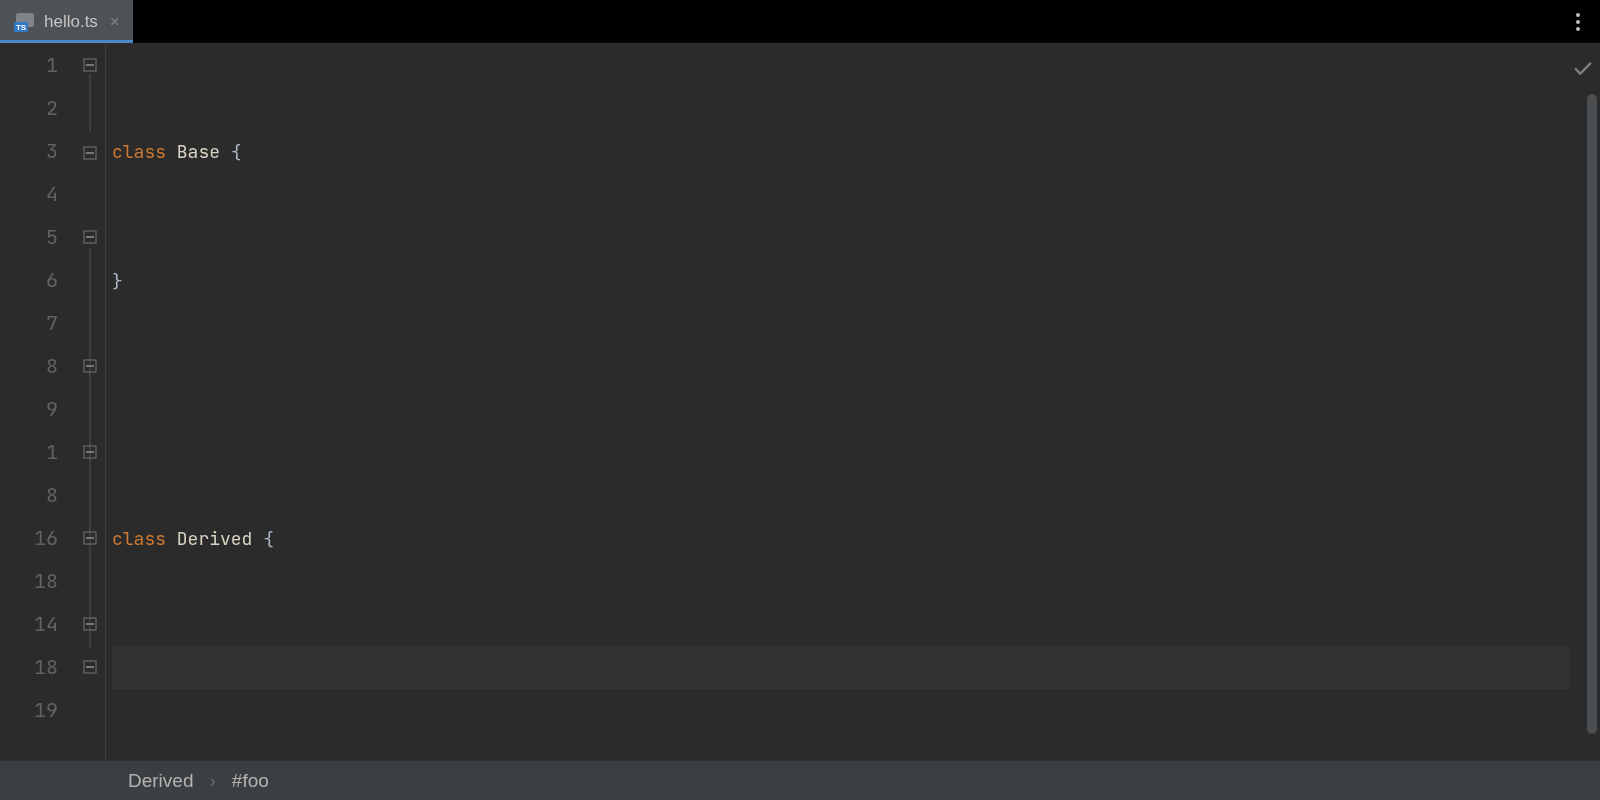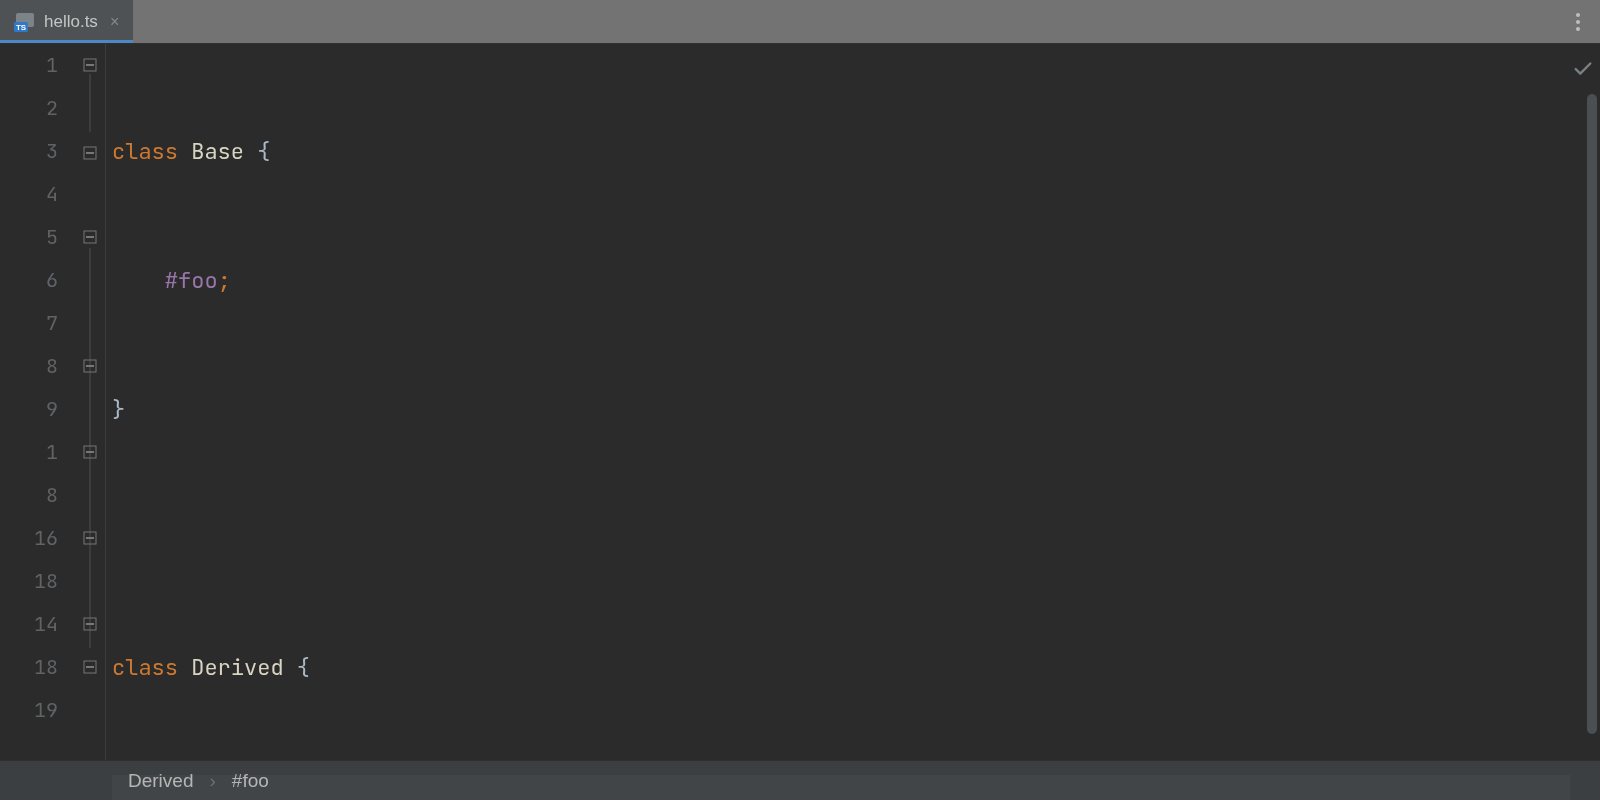--- a/index.html
+++ b/index.html
@@ -8,21 +8,21 @@
     background: #2b2b2b;
     font-family: "JetBrains Mono", "Menlo", "Consolas", monospace;
     color: #a9b7c6;
     display: flex;
     flex-direction: column;
   }
 
   
   .tabbar {
     height: 44px;
-    background: #737373;
+    background: #000000;
     display: flex;
     align-items: stretch;
     border-bottom: 1px solid #2f2f2f;
     gap: 36px;
   }
   .tab {
     display: flex;
     align-items: center;
     gap: 8px;
     padding: 0 14px;
@@ -90,21 +90,21 @@
   .fold-mark svg { display:block; }
   .fold-line {
     position: absolute;
     left: 13px; width: 2px;
     background: #3d3d3d;
   }
 
   .code-col {
     flex: 1;
     position: relative;
-    font-size: 22px;
+    font-size: 18px;
     line-height: 43px;
     white-space: pre;
     padding-left: 6px;
   }
   .code-line { height: 43px; position: relative; }
   .cur-line { background: rgba(255,255,255,0.035); }
 
   .tok-kw   { color: #cc7832; }
   .tok-type { color: #d9d3c2; }
   .tok-punc { color: #cc7832; }
@@ -252,21 +252,20 @@
     <span class="fold-mark" style="top:614px">
       <svg width="14" height="14" viewBox="0 0 14 14">
           <rect x="1" y="1" width="12" height="12" fill="none" stroke="#777"></rect>
           <line x1="3" y1="7" x2="11" y2="7" stroke="#777" stroke-width="2"></line>
         </svg>
     </span>
   </div>
 
   <div class="code-col">
     <div class="code-line"><span class="tok-kw">class</span><span class="tok-plain"> </span><span class="tok-type">Base</span><span class="tok-brace"> {</span></div>
-    <div class="code-line"><span class="tok-plain">    </span><span class="tok-field">#foo</span><span class="tok-punc">;</span></div>
     <div class="code-line"><span class="tok-brace">}</span></div>
     <div class="code-line"><span> </span></div>
     <div class="code-line"><span class="tok-kw">class</span><span class="tok-plain"> </span><span class="tok-type">Derived</span><span class="tok-brace"> {</span></div>
     <div class="code-line cur-line">
       <span class="bulb">
         
       </span>
       
     </div>
     

